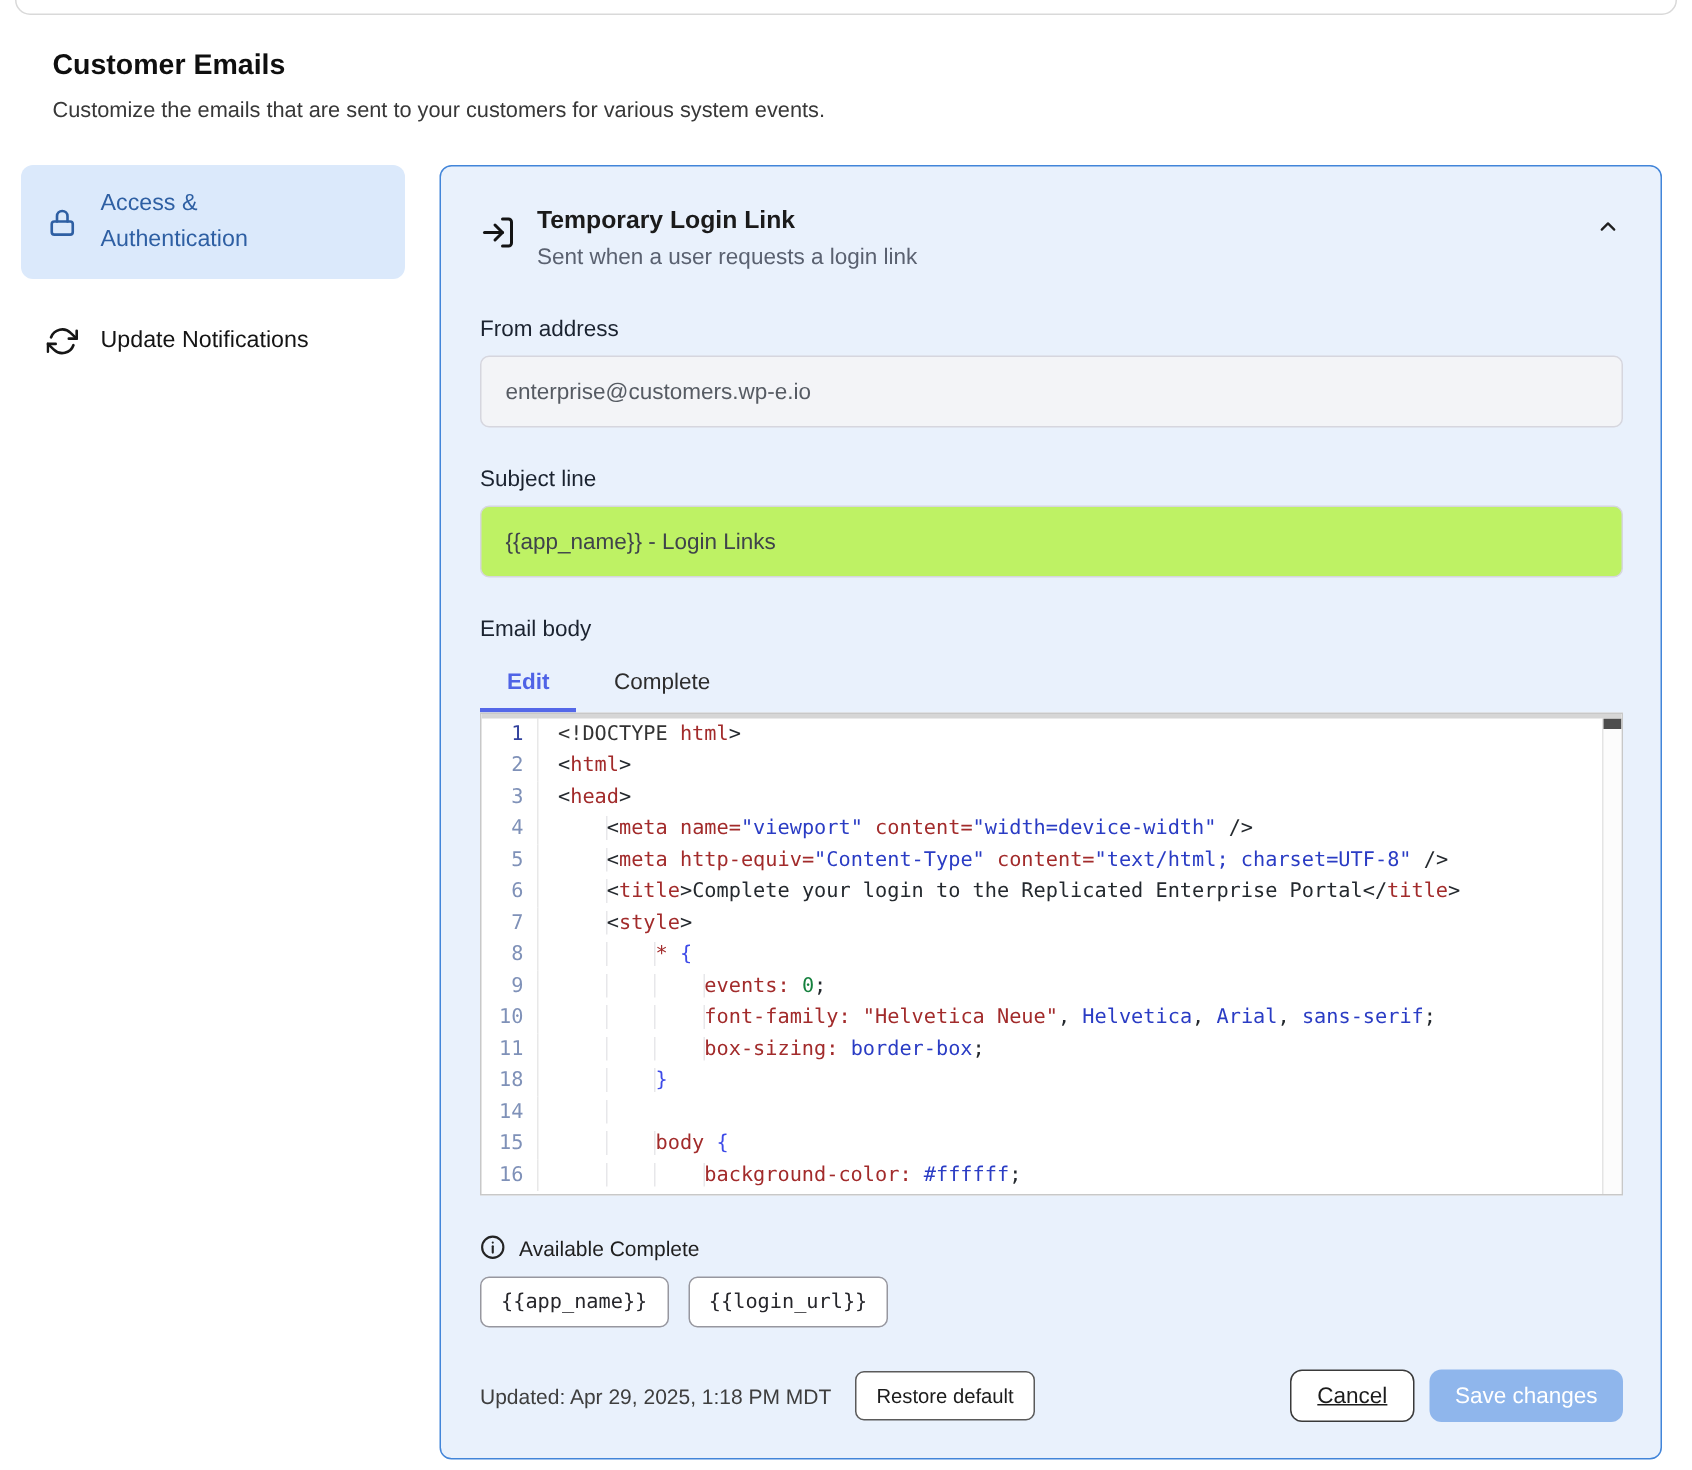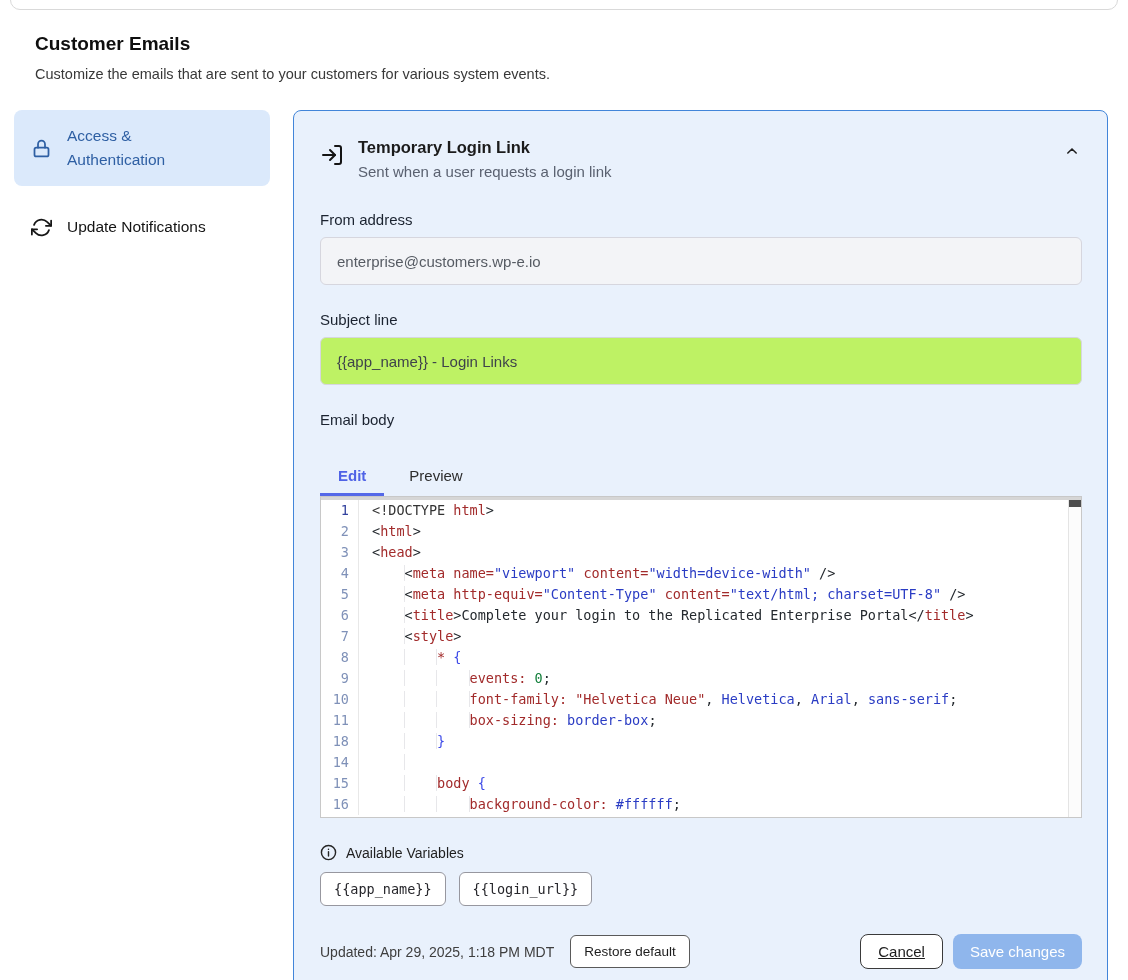--- a/index.html
+++ b/index.html
@@ -34,21 +34,21 @@
   .chev { margin-left:auto; margin-top:6px; width:20px; height:20px; cursor:pointer; }
 
   .field-label { font-size:15px; color:#1b2330; margin:26px 0 9px; }
   .txt-input {
     width:100%; height:48px; border:1px solid #d6d6de; border-radius:6px;
     font-size:15px; padding:0 16px; font-family:inherit; outline:none; background:#bef264; color:#3f434b;
   }
   .txt-input.disabled { background:#f3f4f7; color:#565b63; }
 
   
-  .tabs { display:flex; margin-top:31px; }
+  .tabs { display:flex; margin-top:10px; }
   .tab { font-size:15px; padding:8px 18px 9px; cursor:pointer; border-bottom:3px solid transparent; }
   .tab.active { color:#4f63e6; font-weight:bold; border-bottom-color:#5468e8; }
   .tab.inactive { color:#2d2d2d; margin-left:7px; }
 
   
   .editor { position:relative; height:322px; background:#fff; border:1px solid #c8c8c8; overflow:hidden; }
   .editor-topband { position:absolute; top:0; left:0; right:0; height:3px; background:#d6d6d6; z-index:3; }
   .vscroll { position:absolute; top:3px; right:0; bottom:0; width:13px; background:#fcfcfc; border-left:1px solid #e4e4e4; z-index:2; }
   .vthumb { position:absolute; top:0; left:0; width:12px; height:7px; background:#4d4d4d; }
   .code-lines { position:absolute; top:3px; left:0; right:14px; }
@@ -143,21 +143,21 @@
     <div class="field-label" style="margin-top:28px">From address</div>
     <input class="txt-input disabled" readonly="" value="enterprise@customers.wp-e.io" style="">
 
     <div class="field-label">Subject line</div>
     <input class="txt-input" value="{{app_name}} - Login Links" style="">
 
     <div class="field-label" style="margin-bottom:0">Email body</div>
 
     <div class="tabs">
       <div class="tab active">Edit</div>
-      <div class="tab inactive">Preview</div>
+      <div class="tab inactive">Complete</div>
     </div>
 
     <div class="editor">
       <div class="editor-topband"></div>
       <div class="code-lines">
           <div class="cl">
             <div class="g active">1</div>
             <pre class="code"><span class="tk-meta">&lt;!DOCTYPE </span><span class="tk-tag">html</span><span class="tk-plain">&gt;</span></pre>
           </div>
           <div class="cl">
@@ -223,21 +223,21 @@
     </div>
 
     <div class="vars-head">
       <span>
         <svg width="17" height="17" viewBox="0 0 24 24" fill="none" stroke="#242424" stroke-width="2" stroke-linecap="round">
           <circle cx="12" cy="12" r="10"></circle>
           <line x1="12" y1="11" x2="12" y2="17"></line>
           <line x1="12" y1="7.5" x2="12" y2="7.6"></line>
         </svg>
       </span>
-      <span>Available Variables</span>
+      <span>Available Complete</span>
     </div>
     <div class="chips">
       <div class="chip">{{app_name}}</div>
       <div class="chip">{{login_url}}</div>
     </div>
 
     <div class="pfooter">
       <span class="updated">Updated: Apr 29, 2025, 1:18 PM MDT</span>
       <button class="btn restore">Restore default</button>
       <span class="spacer"></span>

